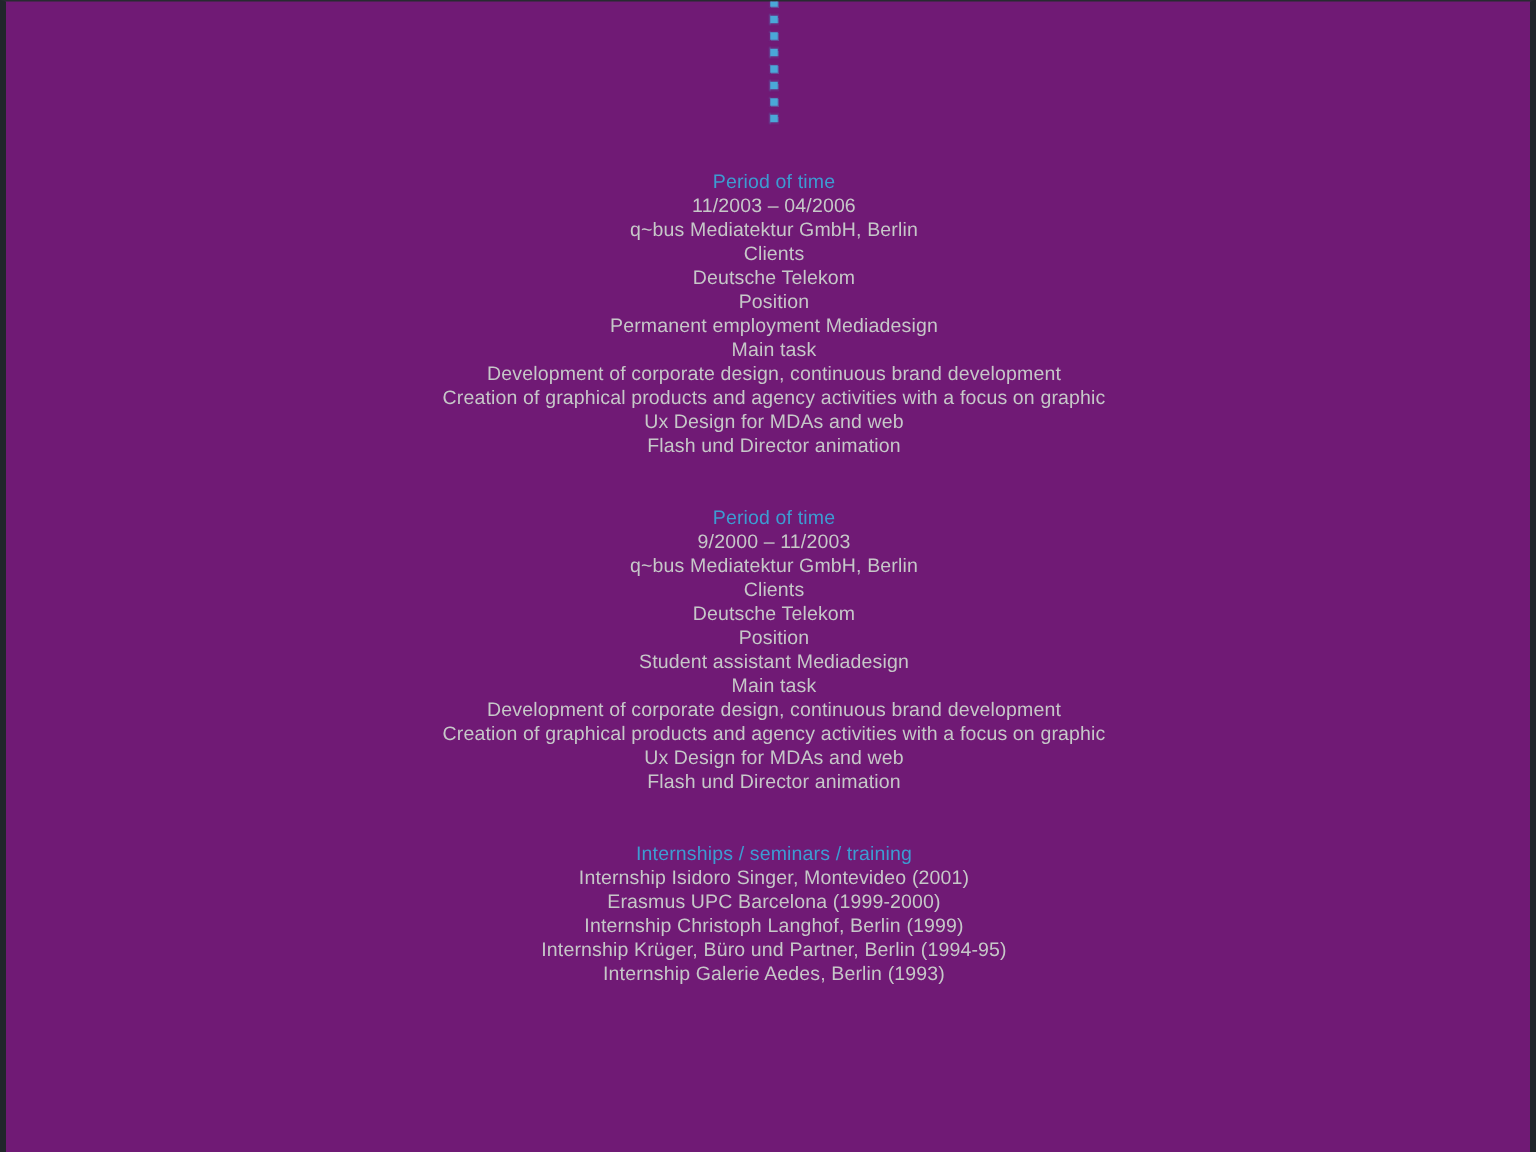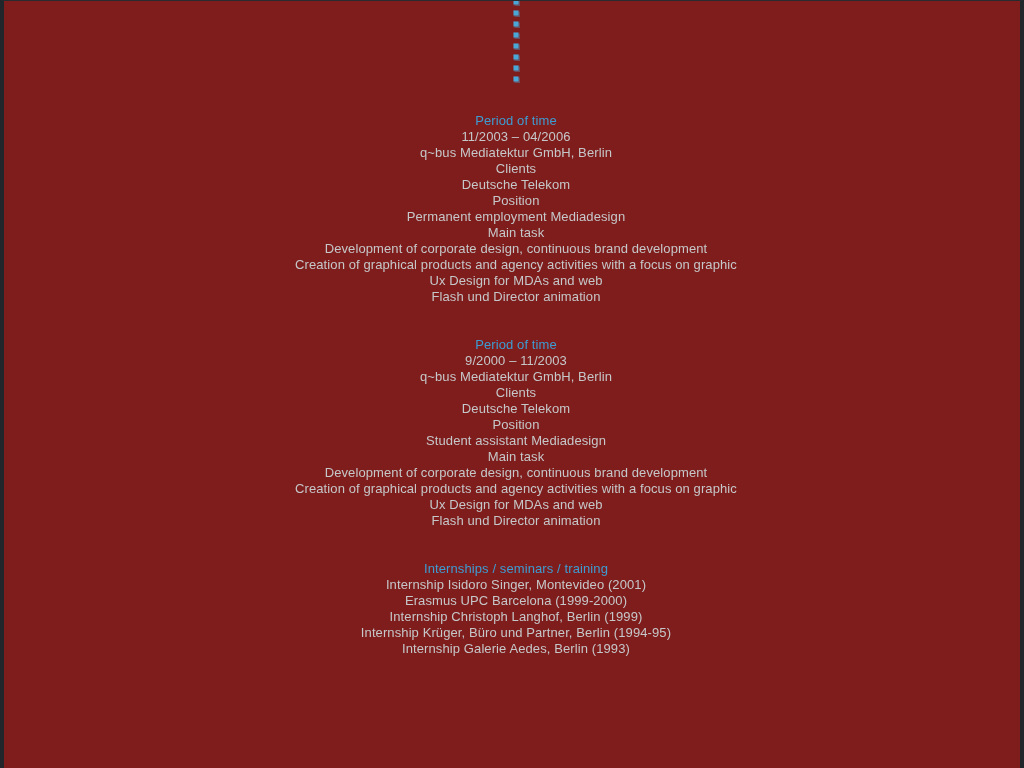--- a/index.html
+++ b/index.html
@@ -10,21 +10,21 @@
     width: 1024px;
     height: 768px;
     background: #21262b;
     font-family: "Liberation Sans", sans-serif;
     overflow: hidden;
   }
   #page {
     position: relative;
     width: 1024px;
     height: 768px;
-    background: #7f1d1d;
+    background: #701a75;
     box-sizing: border-box;
     border-left: 4px solid #21262b;
     border-right: 4px solid #21262b;
     border-top: 1px solid #272b30;
     overflow: hidden;
   }
   
   #dot-rail {
     position: absolute;
     left: 0;

